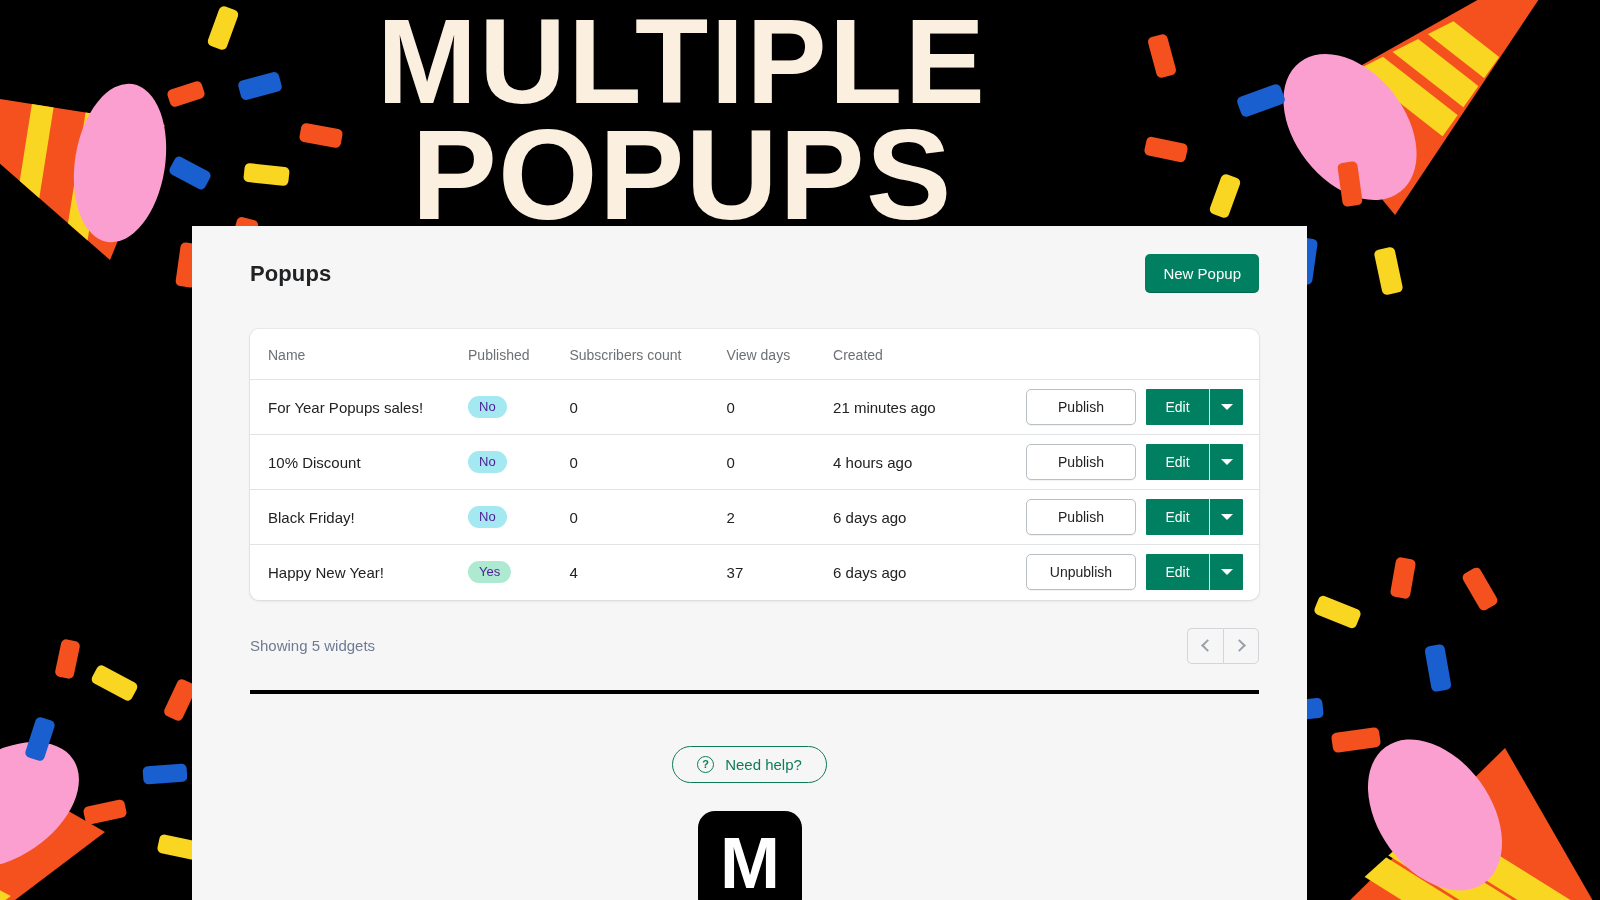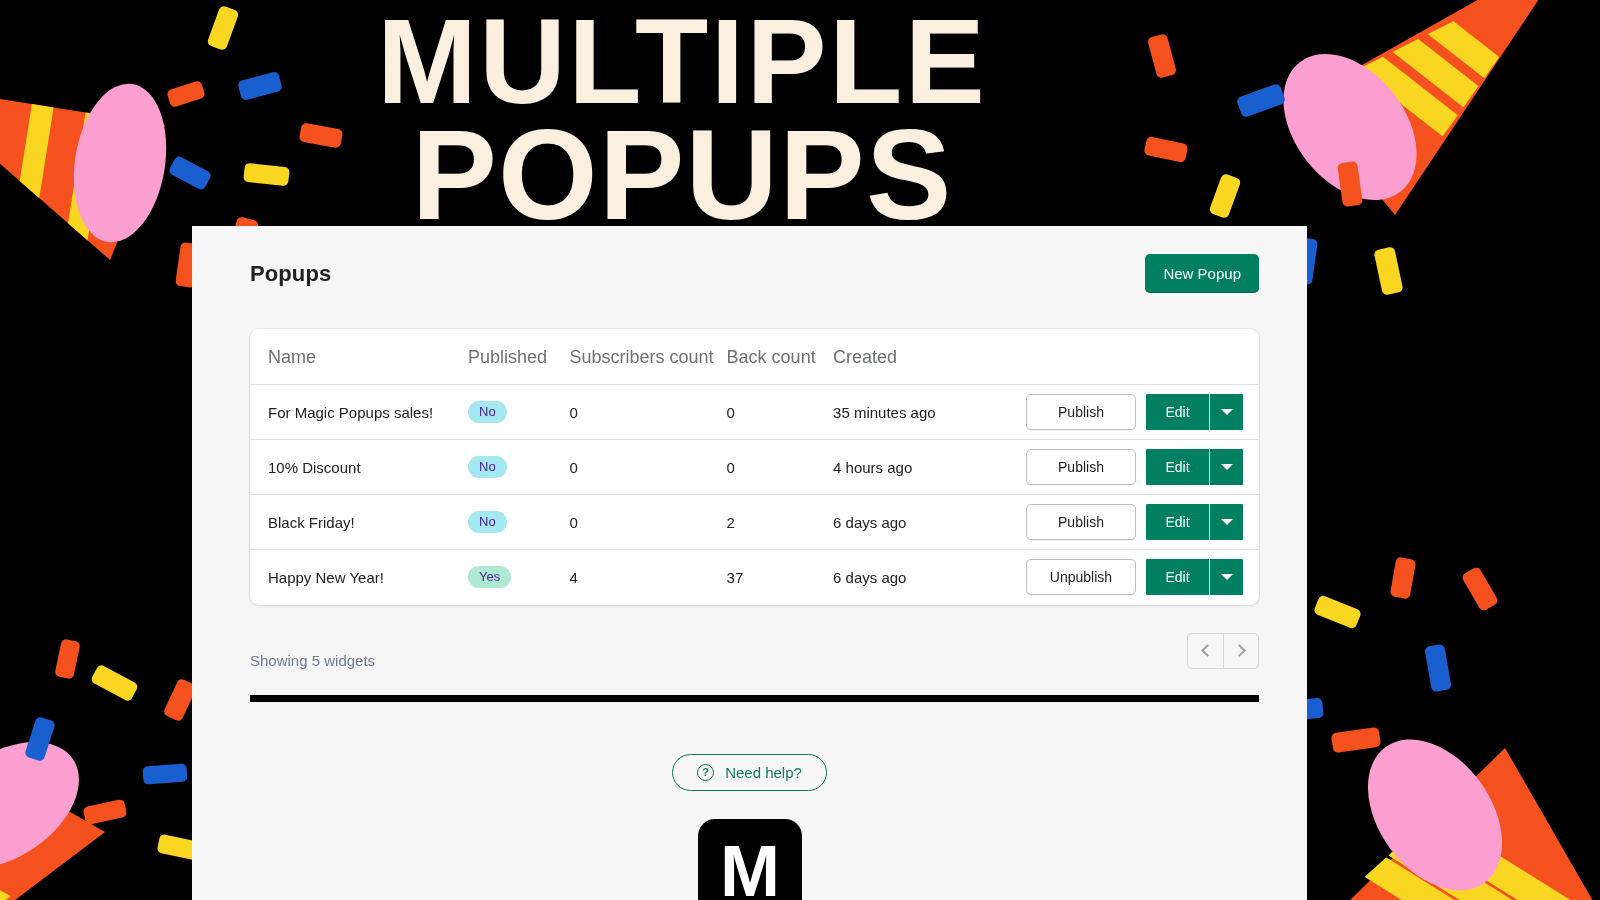--- a/index.html
+++ b/index.html
@@ -49,21 +49,21 @@
 
   .table-card {
     margin: 36px 48px 0 58px;
     background: #fff;
     border-radius: 9px;
     box-shadow: 0 0 0 1px rgba(63,63,68,.06), 0 1px 3px rgba(63,63,68,.12);
     position: relative;
   }
   table { width: 100%; border-collapse: collapse; table-layout: fixed; }
   thead th {
-    text-align: left; font-size: 18px; font-weight: 400; color: #6D7175;
+    text-align: left; font-size: 14px; font-weight: 400; color: #6D7175;
     padding: 18px 0 16px 0; border-bottom: 1px solid #E1E3E5;
   }
   tbody td {
     font-size: 15px; color: #202223; padding: 0; height: 55px;
     border-bottom: 1px solid #E1E3E5; vertical-align: middle;
   }
   tbody tr:last-child td { border-bottom: none; }
   .c-name   { width: 215px; padding-left: 18px !important; }
   .c-pub    { width: 100px; }
   .c-subs   { width: 155px; }
@@ -94,23 +94,23 @@
   .btn-caret {
     background: #008060; border: none; border-left: 1px solid rgba(255,255,255,.85);
     width: 34px; cursor: pointer; display: flex; align-items: center; justify-content: center;
   }
   .caret-glyph {
     width: 0; height: 0; border-left: 6px solid transparent; border-right: 6px solid transparent;
     border-top: 6px solid #fff;
   }
 
   .footer-row {
-    display: flex; align-items: flex-end; justify-content: space-between;
+    display: flex; align-items: center; justify-content: space-between;
     margin: 0 48px 0 58px; padding: 28px 0 26px 0;
-    border-bottom: 7px solid #000000;
+    border-bottom: 4px solid #000000;
   }
   .showing { font-size: 15px; color: #6E7B91; }
   .pager { display: flex; }
   .pg-btn {
     width: 36px; height: 36px; background: #F6F6F7; border: 1px solid #D2D5D9;
     display: flex; align-items: center; justify-content: center; cursor: pointer;
   }
   .pg-btn:first-child { border-radius: 5px 0 0 5px; border-right: none; }
   .pg-btn:last-child  { border-radius: 0 5px 5px 0; }
   .chev { width: 9px; height: 9px; border-top: 2px solid #9BA1A8; border-right: 2px solid #9BA1A8; }
@@ -246,33 +246,33 @@
       <button class="btn-new">New Popup</button>
     </div>
 
     <div class="table-card">
       <table>
         <thead>
           <tr>
             <th class="c-name">Name</th>
             <th class="c-pub">Published</th>
             <th class="c-subs">Subscribers count</th>
-            <th class="c-views">Back count</th>
+            <th class="c-views">View days</th>
             <th class="c-created">Created</th>
             <th class="c-actions"></th>
           </tr>
         </thead>
         <tbody>
 
           <tr>
-            <td class="c-name">For Magic Popups sales!</td>
+            <td class="c-name">For Year Popups sales!</td>
             <td class="c-pub"><span class="badge no">No</span></td>
             <td class="c-subs">0</td>
             <td class="c-views">0</td>
-            <td class="c-created">35 minutes ago</td>
+            <td class="c-created">21 minutes ago</td>
             <td class="c-actions">
               <div class="actions">
                 <button class="btn-plain">Publish</button>
                 <div class="split">
                   <button class="btn-edit">Edit</button>
                   <button class="btn-caret">
                       <span class="caret-glyph"></span>
                     </button>
                 </div>
               </div>

